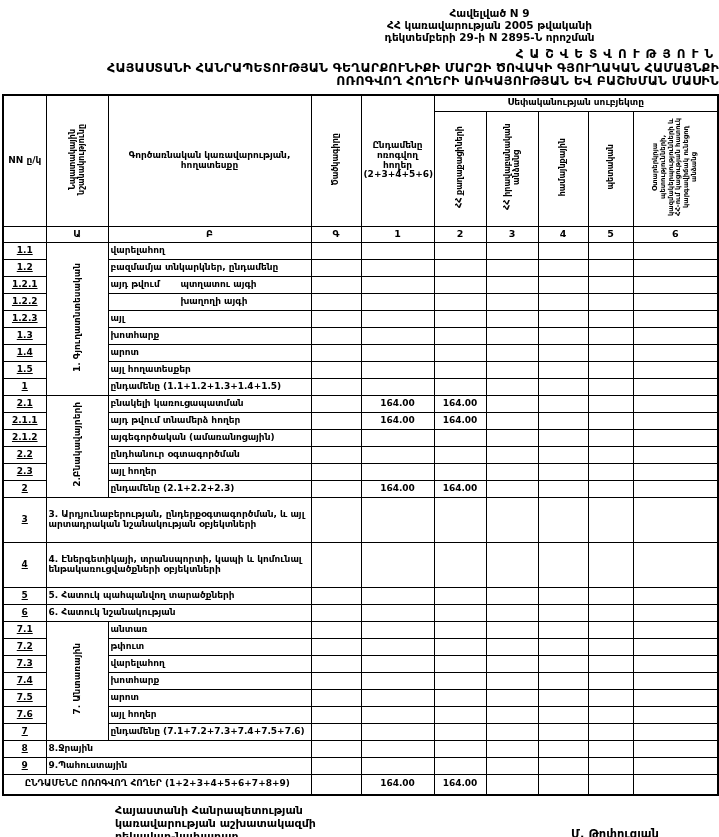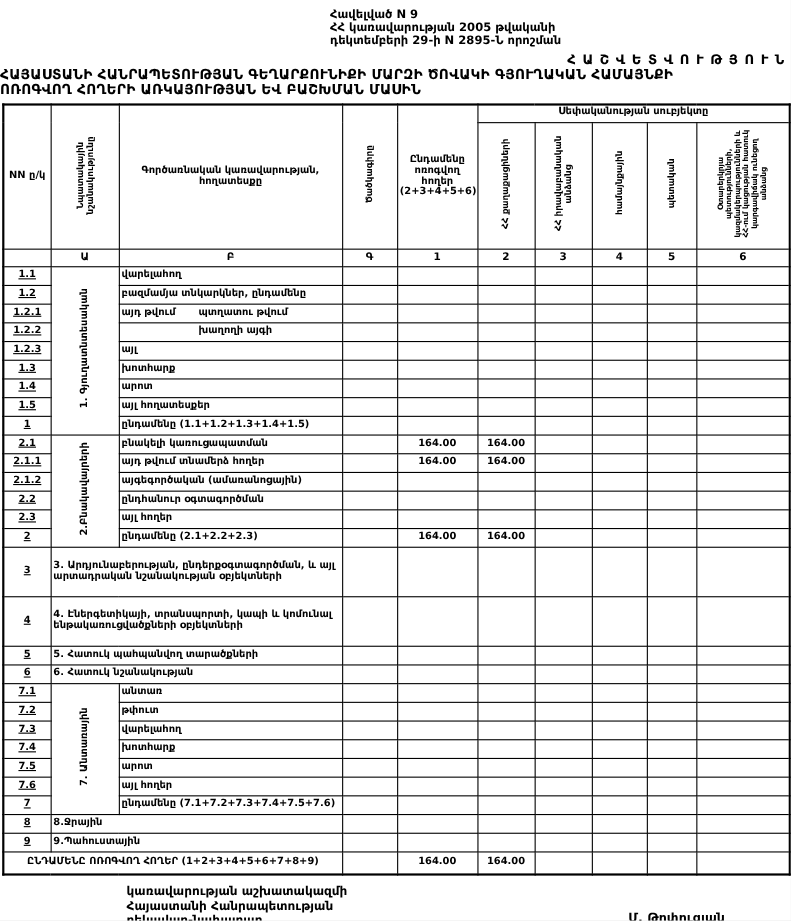--- a/index.html
+++ b/index.html
@@ -8,28 +8,29 @@
     width:719px;height:837px;
     background:#ffffff;
     font-family:"DejaVu Sans",sans-serif;
     color:#000;
     overflow:hidden;
     margin:0 auto;
   }
   
   .appendix{
     margin:8px 40px 0 300px;
+    text-align:center;
     font-size:10.5px;font-weight:bold;line-height:1.12;
   }
   .main-title{
     margin-top:4px;text-align:right;
     font-size:12px;font-weight:bold;letter-spacing:6px;
   }
   .sub-title{
-    text-align:left;font-size:12.5px;font-weight:bold;line-height:1.05;
+    text-align:right;font-size:12.5px;font-weight:bold;line-height:1.05;
     letter-spacing:0.2px;
   }
   
   table.report{
     border-collapse:collapse;table-layout:fixed;
     width:715px;margin:6px 2px 0 2px;
     border:2px solid #000;
   }
   table.report th,table.report td{
     border:1.4px solid #000;
@@ -161,21 +162,21 @@
           <td class="val"></td>
           <td class="val"></td>
           <td class="val"></td>
           <td class="val"></td>
           <td class="val"></td>
           <td class="val"></td>
           <td class="val"></td>
         </tr>
         <tr>
           <td class="num">1.2.1</td>
-          <td class="lbl"><span class="l1">այդ թվում</span><span class="l2">պտղատու թվում</span></td>
+          <td class="lbl"><span class="l1">այդ թվում</span><span class="l2">պտղատու այգի</span></td>
           <td class="val"></td>
           <td class="val"></td>
           <td class="val"></td>
           <td class="val"></td>
           <td class="val"></td>
           <td class="val"></td>
           <td class="val"></td>
         </tr>
         <tr>
           <td class="num">1.2.2</td>
@@ -462,20 +463,20 @@
           <td class="val"></td>
           <td class="val"></td>
           <td class="val"></td>
           <td class="val"></td>
         </tr>
       </tbody>
   </table>
 
   <div class="sig-row">
     <div class="sig-title">
+      <div>Հայաստանի Հանրապետության</div>
       <div>կառավարության աշխատակազմի</div>
-      <div>Հայաստանի Հանրապետության</div>
       <div>ղեկավար-նախարար</div>
     </div>
     <div class="sig-name">Մ. Թոփուզյան</div>
   </div>
 
 </div>
 
 </body></html>

